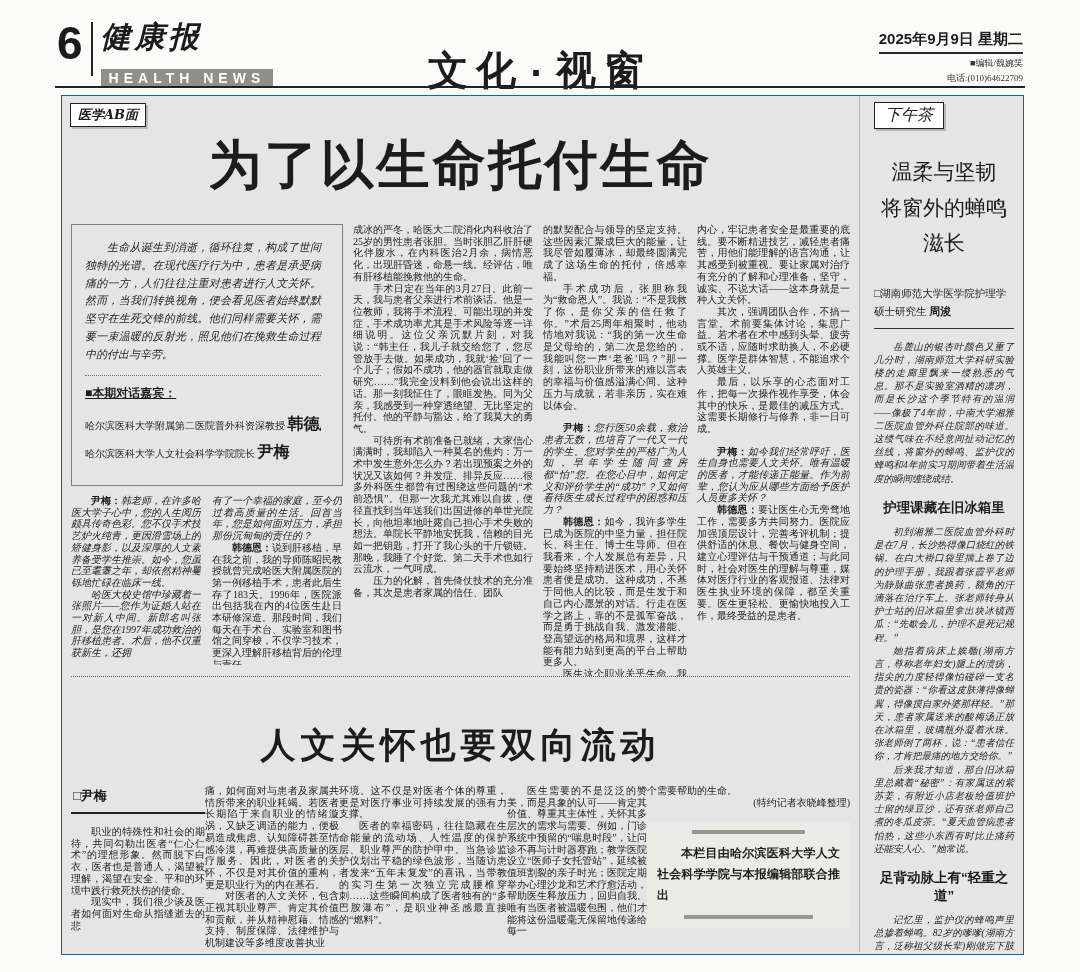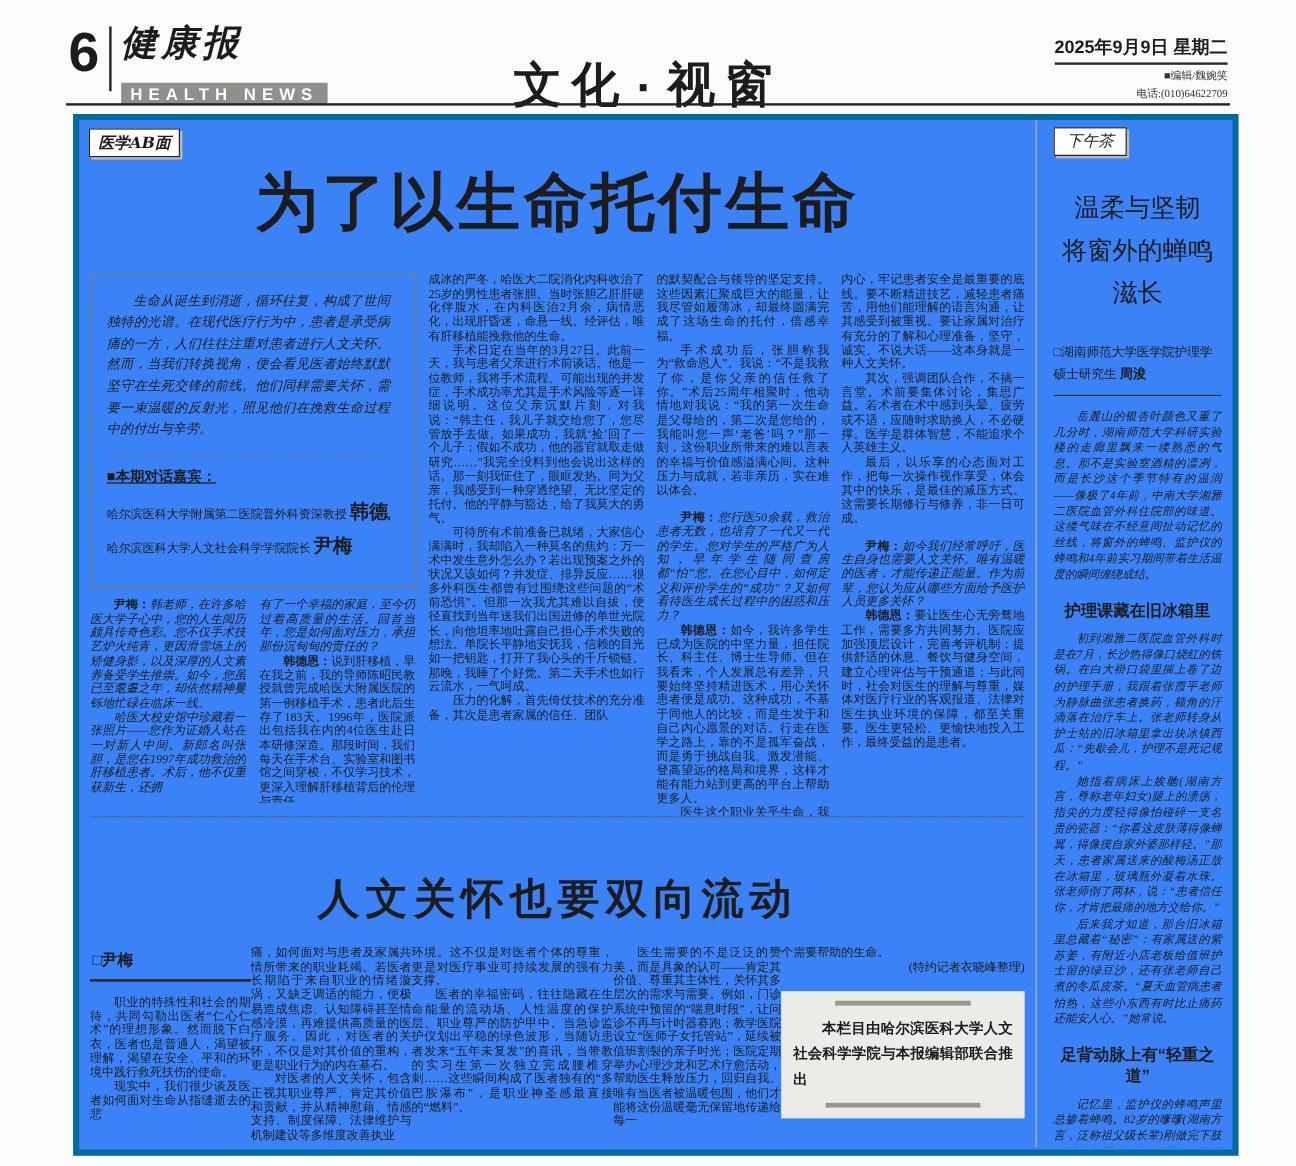--- a/index.html
+++ b/index.html
@@ -14,21 +14,21 @@
   .logo-en{display:inline-block;background:#8f8f8b;color:#fff;font-family:"Liberation Sans",sans-serif;
            font-weight:bold;font-size:14px;letter-spacing:5px;padding:1px 8px;margin-top:16px;}
   .section-title{position:absolute;left:0;right:0;top:14px;text-align:center;
                  font-family:Liberation Mono, monospace;font-weight:bold;font-size:40px;letter-spacing:8px;margin-top:21px;}
   .dateblock{position:absolute;right:2px;top:22px;text-align:right;}
   .date{font-family:"Liberation Sans",sans-serif;font-weight:bold;font-size:15px;
         border-bottom:2px solid #2a2a2a;padding-bottom:3px;}
   .hdr-small{font-size:9px;color:#333;margin-top:3px;line-height:1.35;}
   .hdr-rule{position:absolute;left:55px;top:86px;width:970px;border-top:2px solid #222;}
   
-  .frame{position:absolute;left:61px;top:95px;width:961px;height:858px;border:5px solid #0369a1;background:#3b82f6;}
+  .frame{position:absolute;left:61px;top:95px;width:961px;height:858px;border:1px solid #0369a1;background:#e5e5e5;}
   .main{position:absolute;left:0;top:0;width:797px;height:856px;border-right:1px solid #b3b3ac;overflow:hidden;}
   
   .badge{position:absolute;left:8px;top:7px;border:1px solid #222;background:#fff;
          padding:2px 7px;font-family:"DejaVu Serif",serif;font-style:italic;font-weight:bold;
          font-size:13px;box-shadow:2px 2px 0 #b9b9b2;}
   .headline{position:absolute;left:0;right:0;top:34px;text-align:center;
             font-family:"Liberation Sans",sans-serif;font-weight:900;font-size:53px;letter-spacing:3px;}
   .cols{position:absolute;left:9px;right:9px;top:128px;height:452px;display:flex;gap:10px;overflow:hidden;}
   .leftgroup{width:272px;flex:none;}
   .introbox{border:1px solid #7e7e78;height:262px;box-sizing:border-box;padding:14px 21px 8px 13px;}
@@ -59,21 +59,21 @@
   .sec-byline{font-family:"Liberation Sans",sans-serif;font-weight:bold;font-size:13px;
               border-bottom:2px solid #222;padding:0 0 7px 2px;margin:2px 0 12px 0;}
   .notice{margin-top:14px;background:#ebebe7;padding:8px 10px 9px 10px;}
   .notice-bar{height:4px;background:#98988f;width:62%;margin:0 auto;}
   .notice-bar.top{margin-bottom:9px;} .notice-bar.bot{margin-top:9px;width:70%;}
   .notice-text{font-weight:bold;font-size:12px;line-height:1.75;text-indent:2em;text-align:justify;margin:0;}
   
   .side{position:absolute;left:798px;top:0;width:163px;height:856px;box-sizing:border-box;
         padding:6px 9px 0 14px;overflow:hidden;}
   .side-badge{display:inline-block;border:1px solid #222;background:#fff;padding:2px 10px;
-              font-family:"DejaVu Serif",serif;font-style:italic;font-size:13px;box-shadow:2px 2px 0 #b9b9b2;}
+              font-family:"DejaVu Serif",serif;font-style:italic;font-size:16px;box-shadow:2px 2px 0 #b9b9b2;}
   .side-title{text-align:center;font-family:"DejaVu Serif",serif;font-size:21px;line-height:1.7;
               margin-top:26px;font-weight:500;}
   .side-byline{margin-top:24px;border-bottom:1.5px solid #333;padding-bottom:7px;
                font-size:10.5px;line-height:1.6;}
   .side-byline b{font-size:11px;}
   .side p.sbp{margin:0;font-size:9.5px;line-height:13.2px;text-align:justify;text-indent:2em;font-style:italic;}
   .side p.sbp.first{margin-top:12px;}
   .side-sub{text-align:center;font-family:"Liberation Sans",sans-serif;font-weight:bold;
             font-size:13.5px;margin:13px 0 9px 0;font-style:normal;}
 </style>

